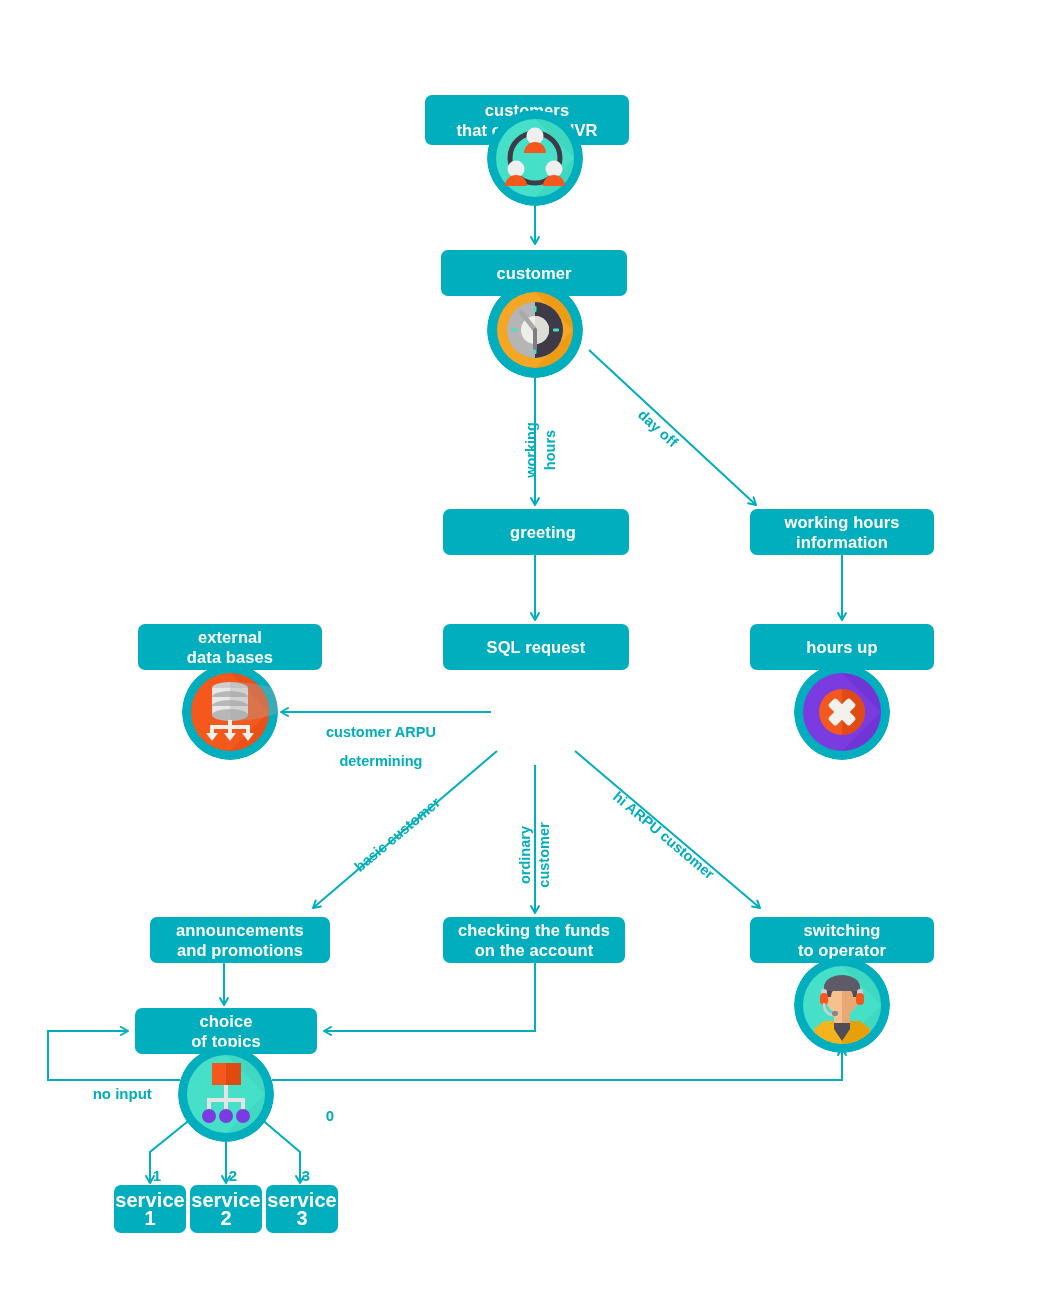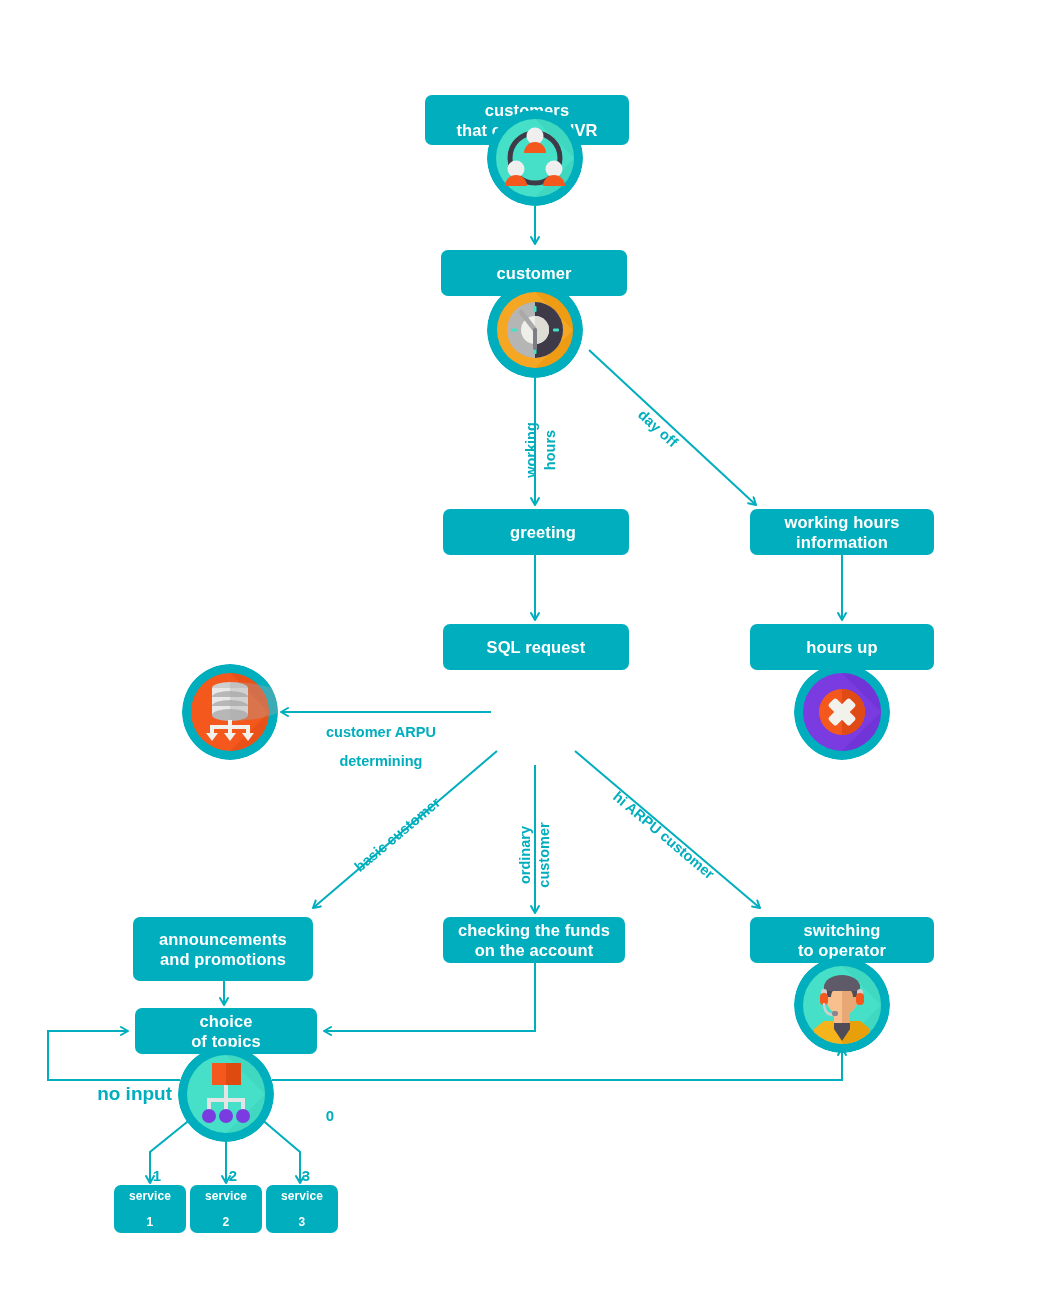--- a/index.html
+++ b/index.html
@@ -34,22 +34,22 @@
     font-size: 16.5px;
     line-height: 20px;
     display: flex;
     align-items: center;
     justify-content: center;
     text-align: center;
     letter-spacing: 0.1px;
     z-index: 5;
   }
   .node.small {
-    font-size: 12px;
-    line-height: 26px;
+    font-size: 20px;
+    line-height: 18px;
   }
   .icon {
     position: absolute;
     border-radius: 50%;
     z-index: 6;
     overflow: hidden;
   }
   .icon svg { display: block; }
   .edge-label {
     position: absolute;
@@ -180,20 +180,24 @@
       <path d="M48 9 A39 39 0 0 1 48 87 L87 48 Z" fill="#6A2ED0" opacity="0.55"></path>
       <circle cx="48" cy="48" r="23" fill="#F4581C"></circle>
       <path d="M48 25 A23 23 0 0 1 48 71 Z" fill="#E04A14"></path>
       <g fill="#F3F1EC">
         <rect x="42.5" y="33" width="11" height="30" rx="2.5" transform="rotate(45 48 48)"></rect>
         <rect x="42.5" y="33" width="11" height="30" rx="2.5" transform="rotate(-45 48 48)"></rect>
       </g>
     </svg>
   </div>
 
+  <div class="node" style="left:138px; top:624px; width:184px; height:46px;">
+    <span style="white-space:pre-line">external
+data bases</span>
+  </div>
   <div class="icon" style="left:182px; top:664px; width:96px; height:96px;">
     <svg viewBox="0 0 96 96" width="96" height="96">
       <circle cx="48" cy="48" r="48" fill="#00AEBD"></circle>
       <circle cx="48" cy="48" r="39" fill="#F4581C"></circle>
       <path d="M48 9 A39 39 0 0 1 48 87 L87 48 Z" fill="#E04A14" opacity="0.5"></path>
       <g>
         <ellipse cx="48" cy="24" rx="18" ry="6" fill="#CFCFCF"></ellipse>
         <rect x="30" y="24" width="36" height="9" fill="#E8E8E8"></rect>
         <ellipse cx="48" cy="33" rx="18" ry="6" fill="#B7B7B7"></ellipse>
         <rect x="30" y="33" width="36" height="9" fill="#E8E8E8"></rect>
@@ -208,21 +212,21 @@
         <rect x="28" y="61" width="4" height="9"></rect>
         <rect x="46" y="61" width="4" height="9"></rect>
         <rect x="64" y="61" width="4" height="9"></rect>
         <path d="M24 69 h12 l-6 8 z"></path>
         <path d="M42 69 h12 l-6 8 z"></path>
         <path d="M60 69 h12 l-6 8 z"></path>
       </g>
     </svg>
   </div>
 
-  <div class="node" style="left:133px; top:917px; width:180px; height:64px;">
+  <div class="node" style="left:150px; top:917px; width:180px; height:46px;">
     <span style="white-space:pre-line">announcements
 and promotions</span>
   </div>
 
   <div class="node" style="left:443px; top:917px; width:182px; height:46px;">
     <span style="white-space:pre-line">checking the funds
 on the account</span>
   </div>
 
   <div class="node" style="left:750px; top:917px; width:184px; height:46px;">
@@ -318,21 +322,21 @@
               transform-origin:center center; text-align:center;
               display:flex; align-items:center; justify-content:center;">
     <span style="white-space:pre-line; line-height:19px;">ordinary
 customer</span>
   </div>
 
   <div class="edge-label" style="left:619px; top:765px; transform:rotate(40deg); transform-origin:left top;">
     <span>hi ARPU customer</span>
   </div>
 
-  <div class="edge-label plain" style="left:76px; top:1068px; font-size:19px;">
+  <div class="edge-label plain" style="left:76px; top:1068px; font-size:15px;">
     <span>no input</span>
   </div>
 
   <div class="edge-label plain" style="left:309px; top:1090px; font-size:15px;">
     <span>0</span>
   </div>
 
   <div class="edge-label plain" style="left:136px; top:1150px; font-size:15px;">
     <span>1</span>
   </div>

